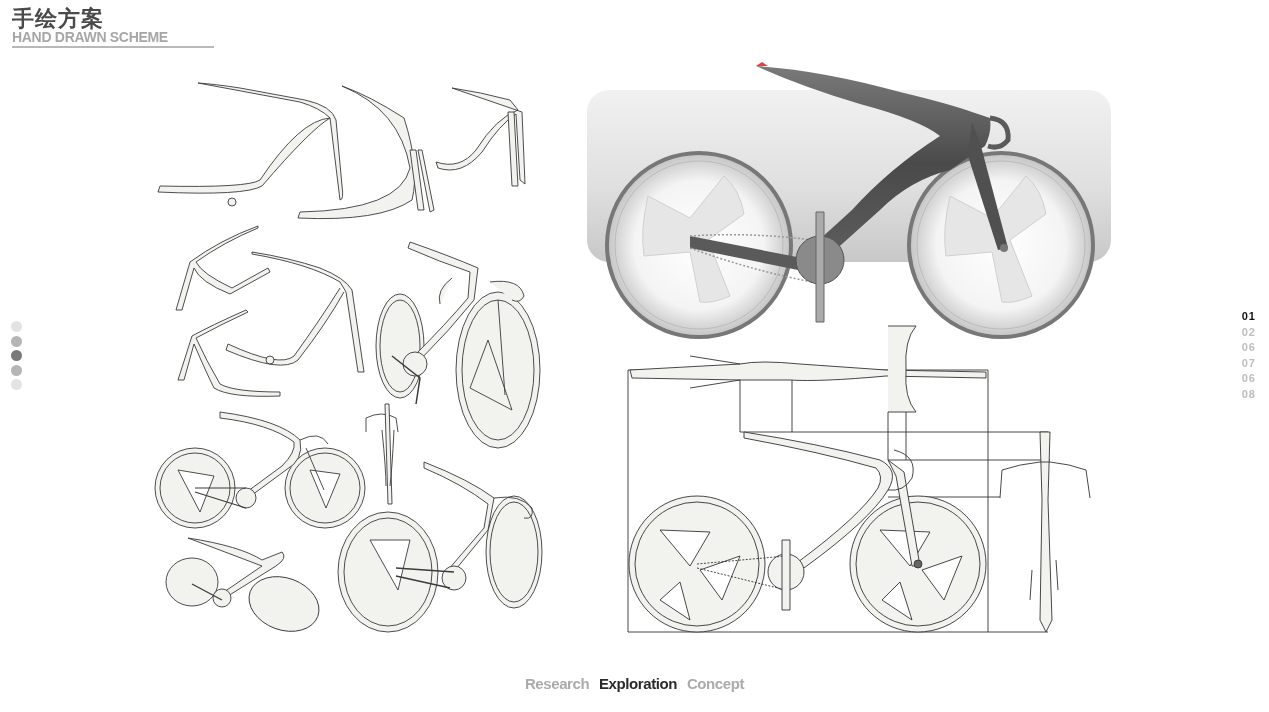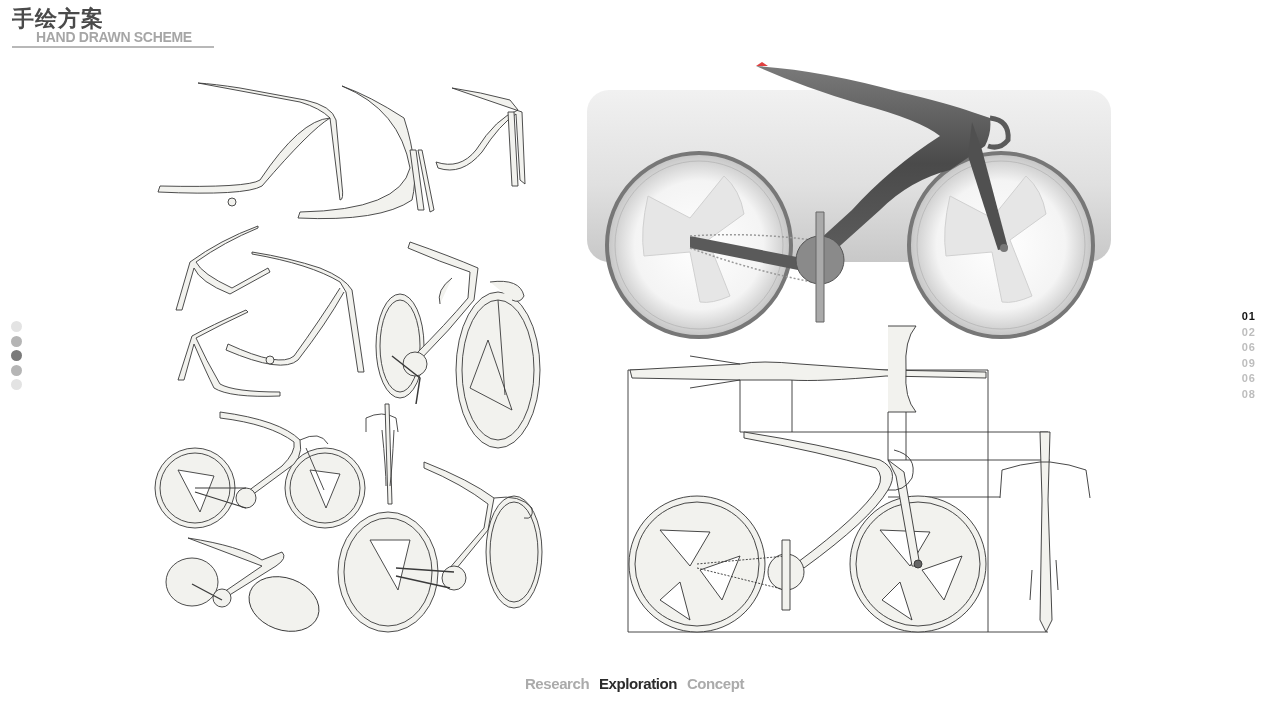--- a/index.html
+++ b/index.html
@@ -7,21 +7,21 @@
     width:1269px; height:712px; position:relative; overflow:hidden;
     background:#ffffff;
     font-family:"Liberation Sans", sans-serif;
   }
   .header { position:absolute; left:12px; top:8px; }
   .header .title-cn {
     font-family:"DejaVu Sans", sans-serif;
     font-size:22px; font-weight:bold; color:#4a4a4a; line-height:22px; letter-spacing:1px;
   }
   .header .title-en {
-    font-size:14px; font-weight:bold; color:#a6a6a6; line-height:15px; letter-spacing:-0.3px;margin-left:24px;
+    font-size:14px; font-weight:bold; color:#a6a6a6; line-height:15px; letter-spacing:-0.3px;
   }
   .header .underline {
     position:absolute; left:0; top:38px; width:202px; height:2px; background:#b8b8b8;
   }
   .dots { position:absolute; left:11px; top:321px; width:12px; }
   .dot { width:11px; height:11px; border-radius:50%; margin-bottom:3.5px; cursor:pointer; }
   .pages { position:absolute; right:13px; top:309px; text-align:right; }
   .page {
     font-size:11px; font-weight:bold; line-height:15.5px; letter-spacing:1px; color:#bdbdbd; cursor:pointer;text-align:center;
   }
@@ -54,21 +54,21 @@
   <div class="dot" style="background: rgb(181, 181, 181);"></div>
   <div class="dot" style="background: rgb(122, 122, 122);"></div>
   <div class="dot" style="background: rgb(181, 181, 181);"></div>
   <div class="dot" style="background: rgb(227, 227, 227);"></div>
 </div>
 
 <div class="pages">
   <div class="page active">01</div>
   <div class="page">02</div>
   <div class="page">06</div>
-  <div class="page">09</div>
+  <div class="page">07</div>
   <div class="page">06</div>
   <div class="page">08</div>
 </div>
 
 <div class="render-panel"></div>
 
 <svg class="canvas" width="1269" height="712" viewBox="0 0 1269 712">
   <defs>
     <radialGradient id="wheelShade" cx="50%" cy="50%" r="50%">
       <stop offset="0%" stop-color="#ffffff"></stop>

